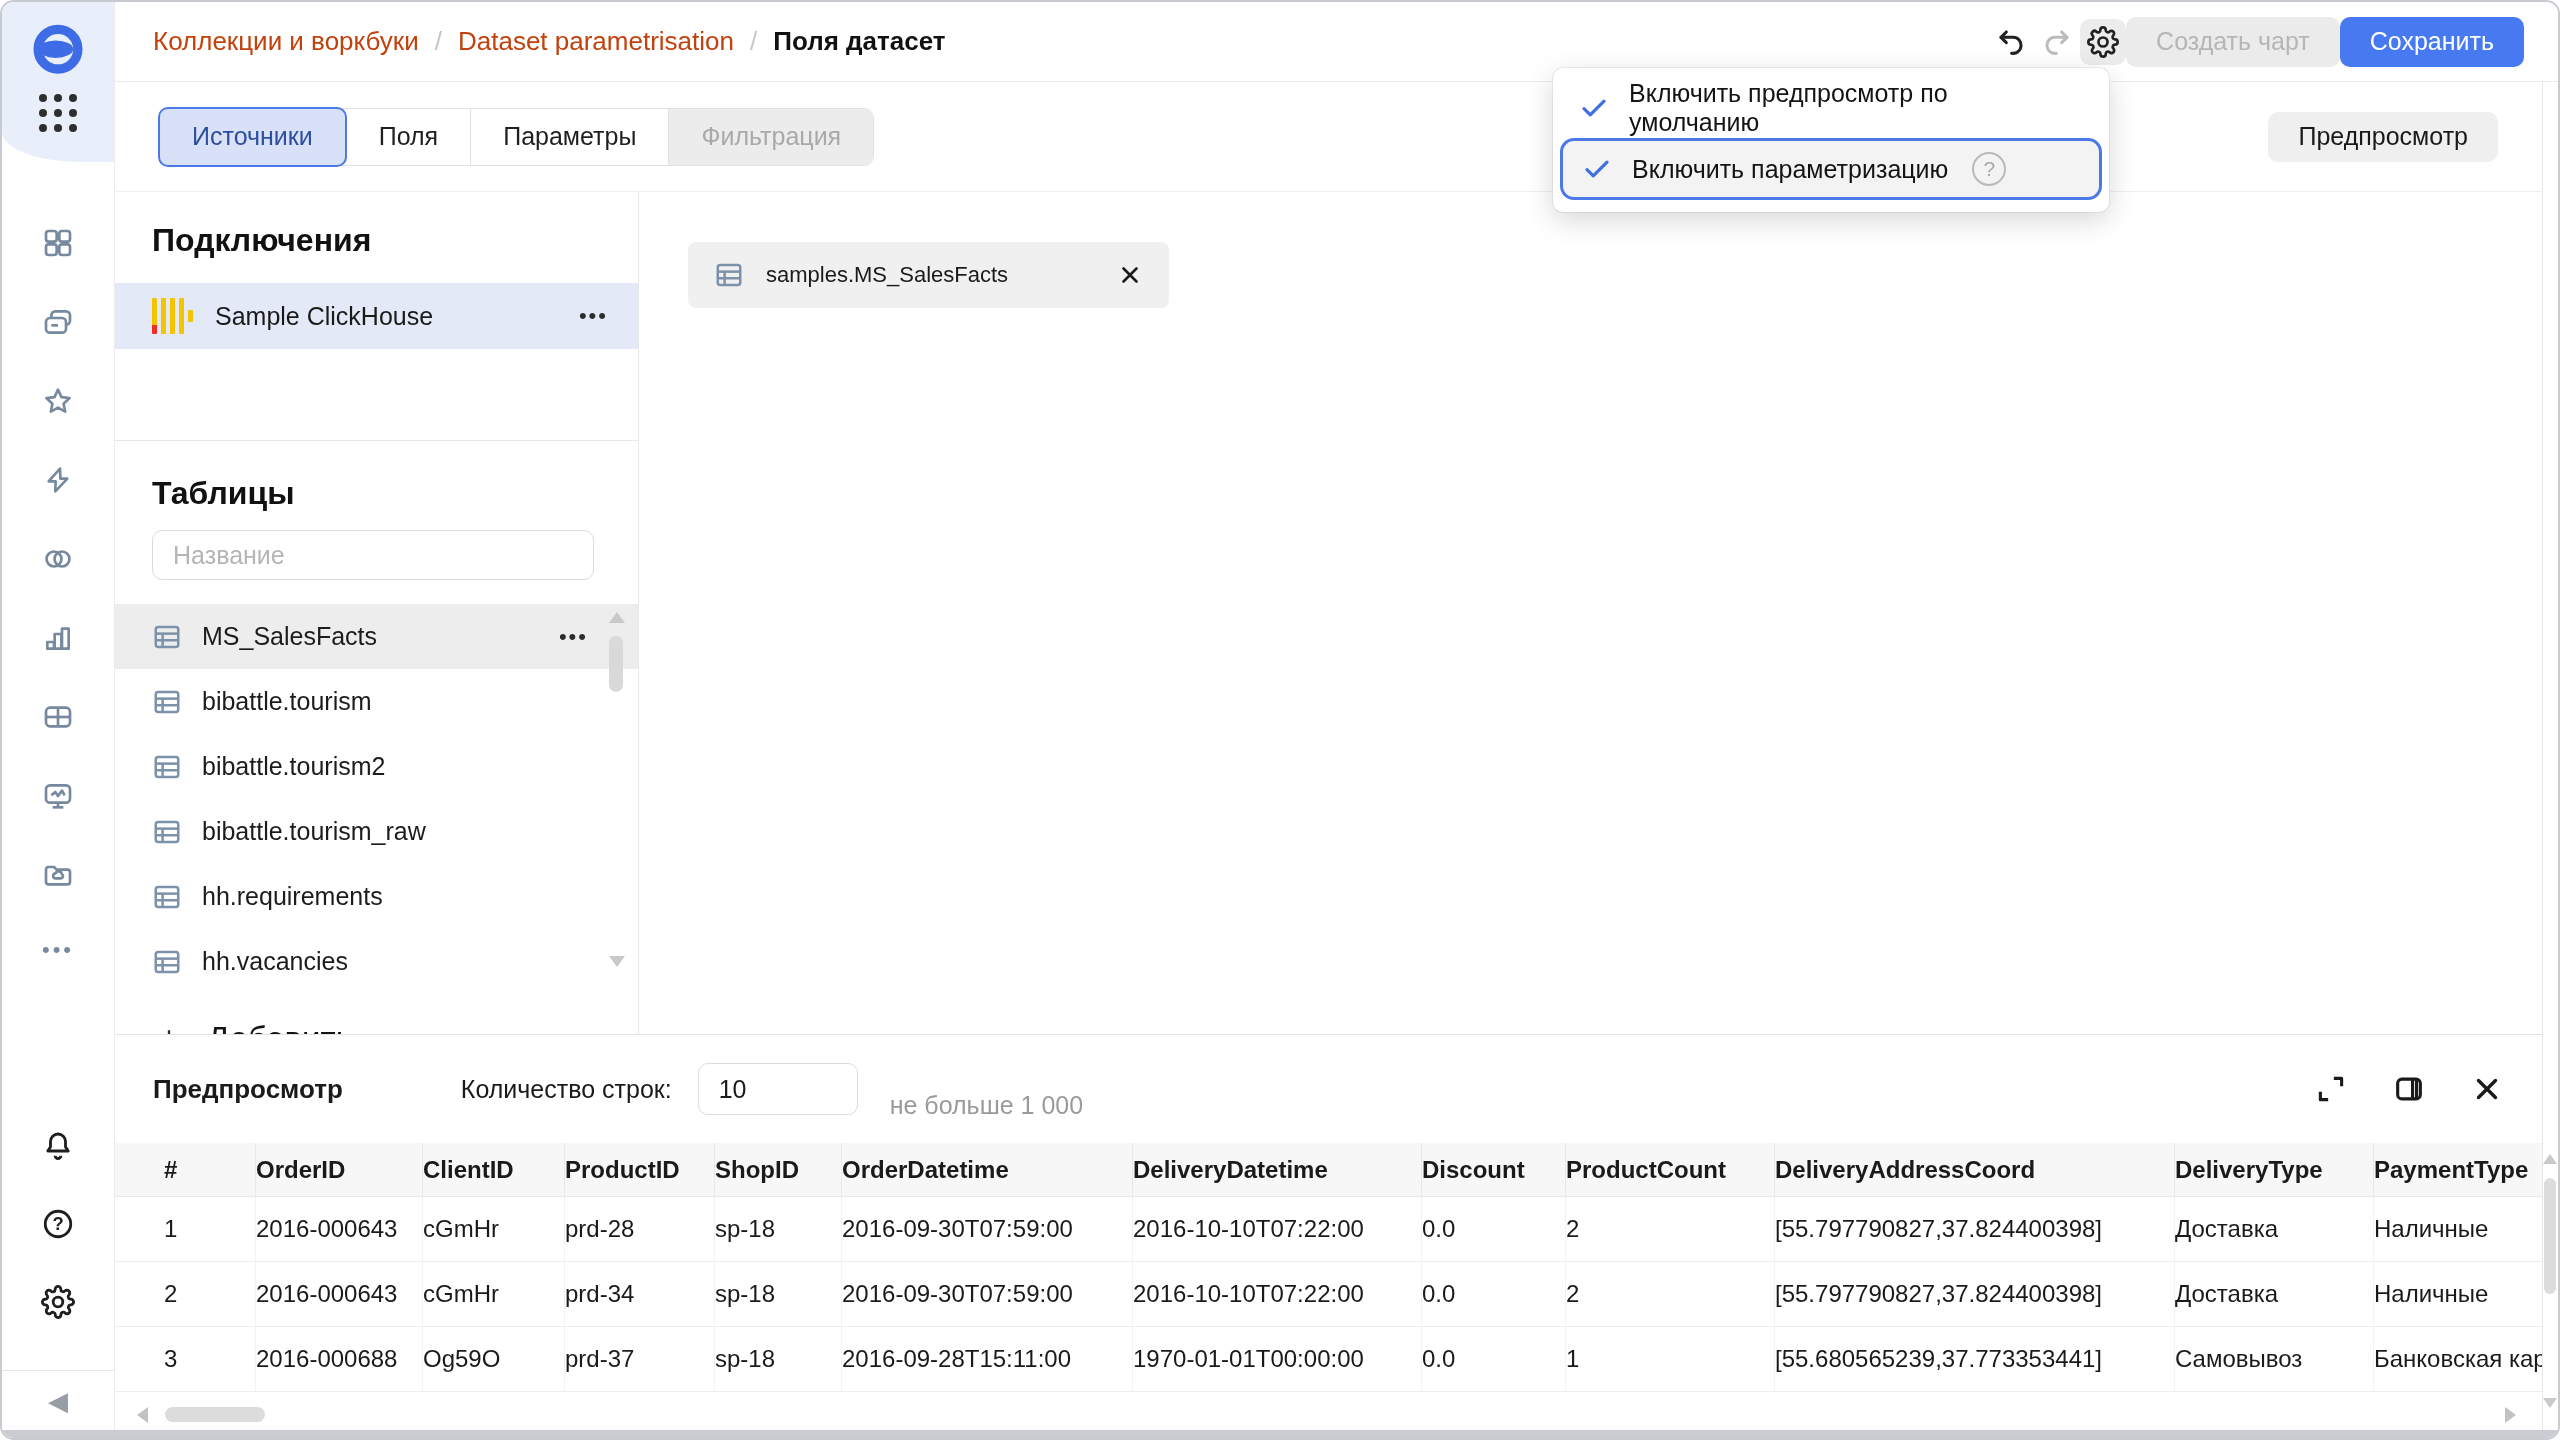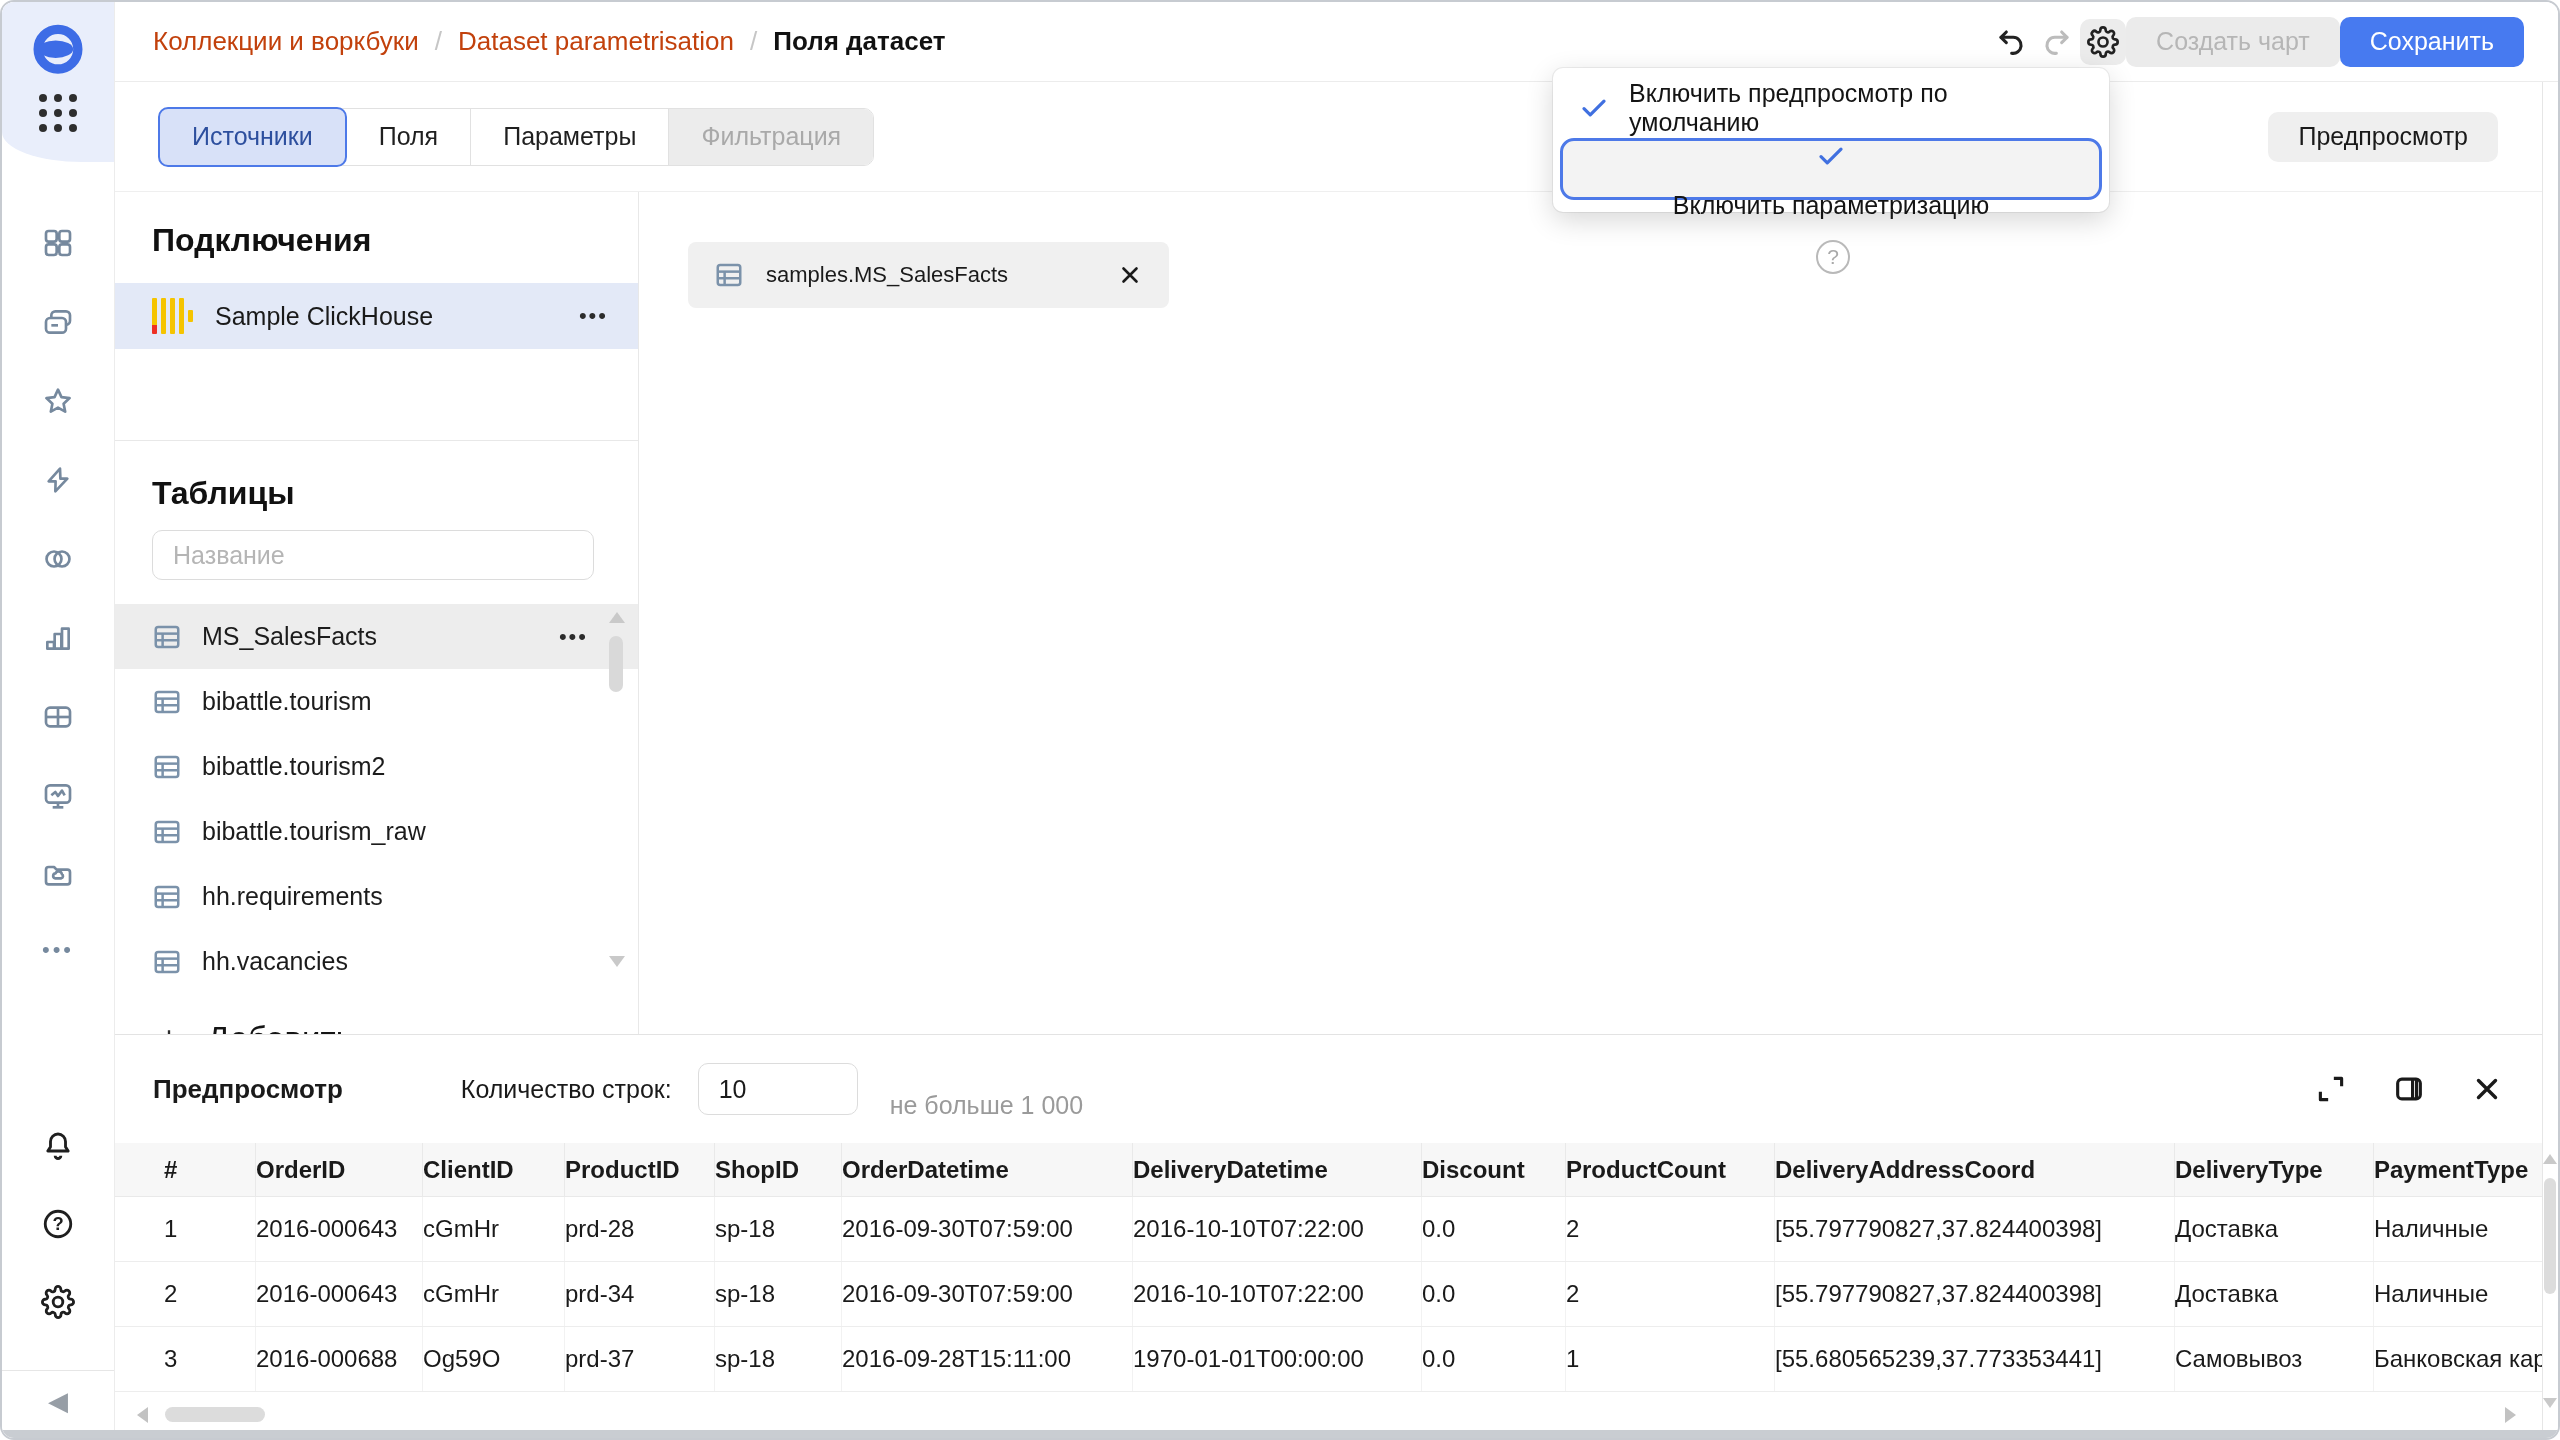--- a/index.html
+++ b/index.html
@@ -103,21 +103,21 @@
   .right-strip { position:absolute; right:0; top:80px; bottom:8px; width:16px; border-left:1px solid #e6e6e6; background:#fff; }
   .vs-arrow { position:absolute; left:0; width:0; height:0; border-left:7px solid transparent; border-right:7px solid transparent; }
   .vs-up { top:1072px; border-bottom:10px solid #c9c9c9; }
   .vs-down { top:1316px; border-top:10px solid #c9c9c9; }
   .vs-thumb { position:absolute; left:1px; top:1096px; width:12px; height:116px; background:#dcdcdc; border-radius:6px; }
 
   
   .dropdown { position:absolute; left:1551px; top:66px; width:556px; background:#fff; border-radius:10px; padding:10px 0 12px; box-shadow:0 8px 28px rgba(0,0,0,.16), 0 0 0 1px #f0f0f0; z-index:50; }
   .dd-item { height:60px; display:flex; align-items:center; gap:20px; padding:0 26px; font-size:25px; color:#141414; }
   .dd-item .check { width:30px; height:30px; flex:none; color:#4070e0; }
-  .dd-item.highlighted { background:#f3f3f3; border:3px solid #4d79e8; border-radius:14px; margin:0 7px; padding:0 19px; height:62px;flex-direction:column; }
+  .dd-item.highlighted { background:#f3f3f3; border:3px solid #4d79e8; border-radius:14px; margin:0 7px; padding:0 19px; height:62px; }
   .help-circle { width:34px; height:34px; border:2px solid #b9b9b9; border-radius:50%; color:#a9a9a9; display:flex; align-items:center; justify-content:center; font-size:21px; flex:none; margin-left:4px; }
 
   
   .ch-icon { display:flex; align-items:center; gap:4px; height:36px; flex:none; }
   .ch-icon b { width:5px; height:36px; background:#f5c400; border-radius:1px; }
   .ch-icon b.red { background:linear-gradient(#f5c400 76%, #ee3024 76%); }
   .ch-icon b.small { height:12px; }
 
   svg { display:block; }
 </style>

